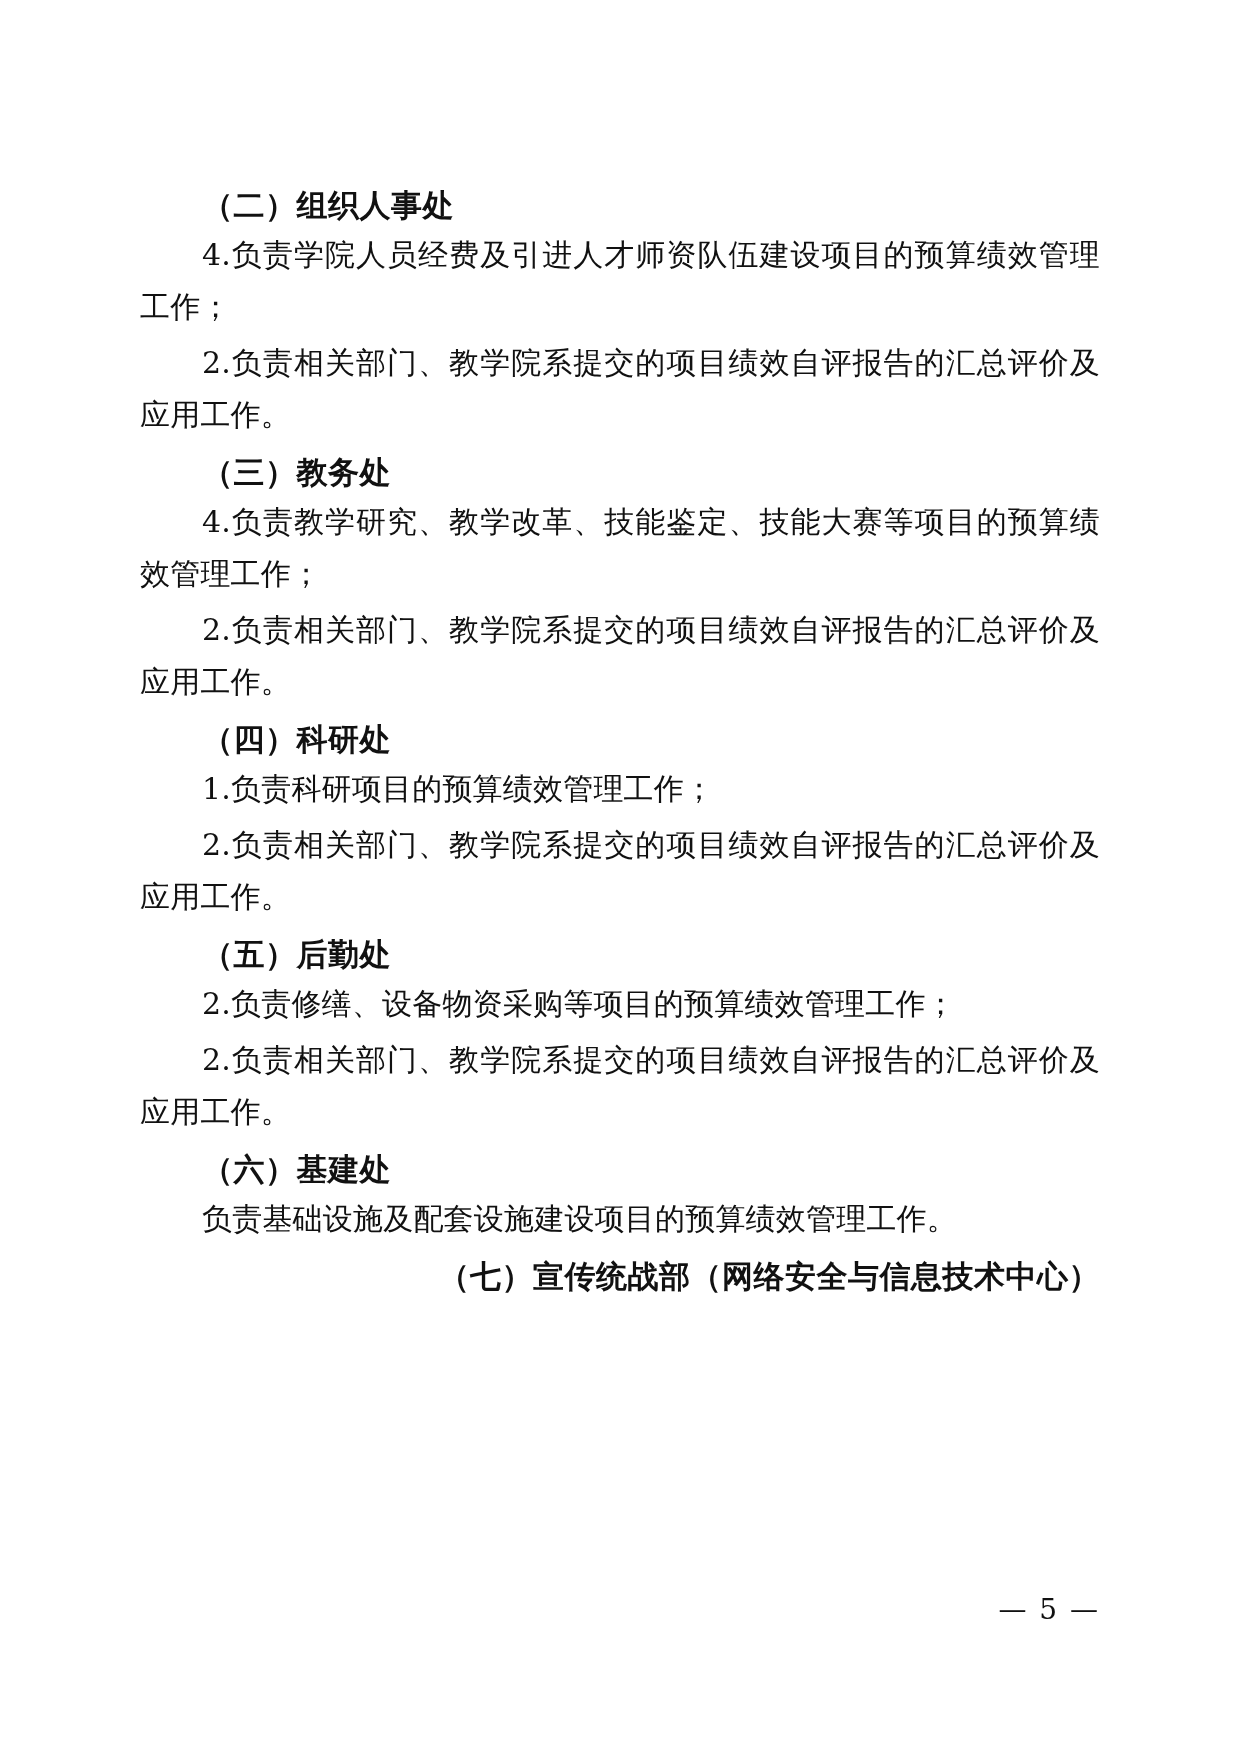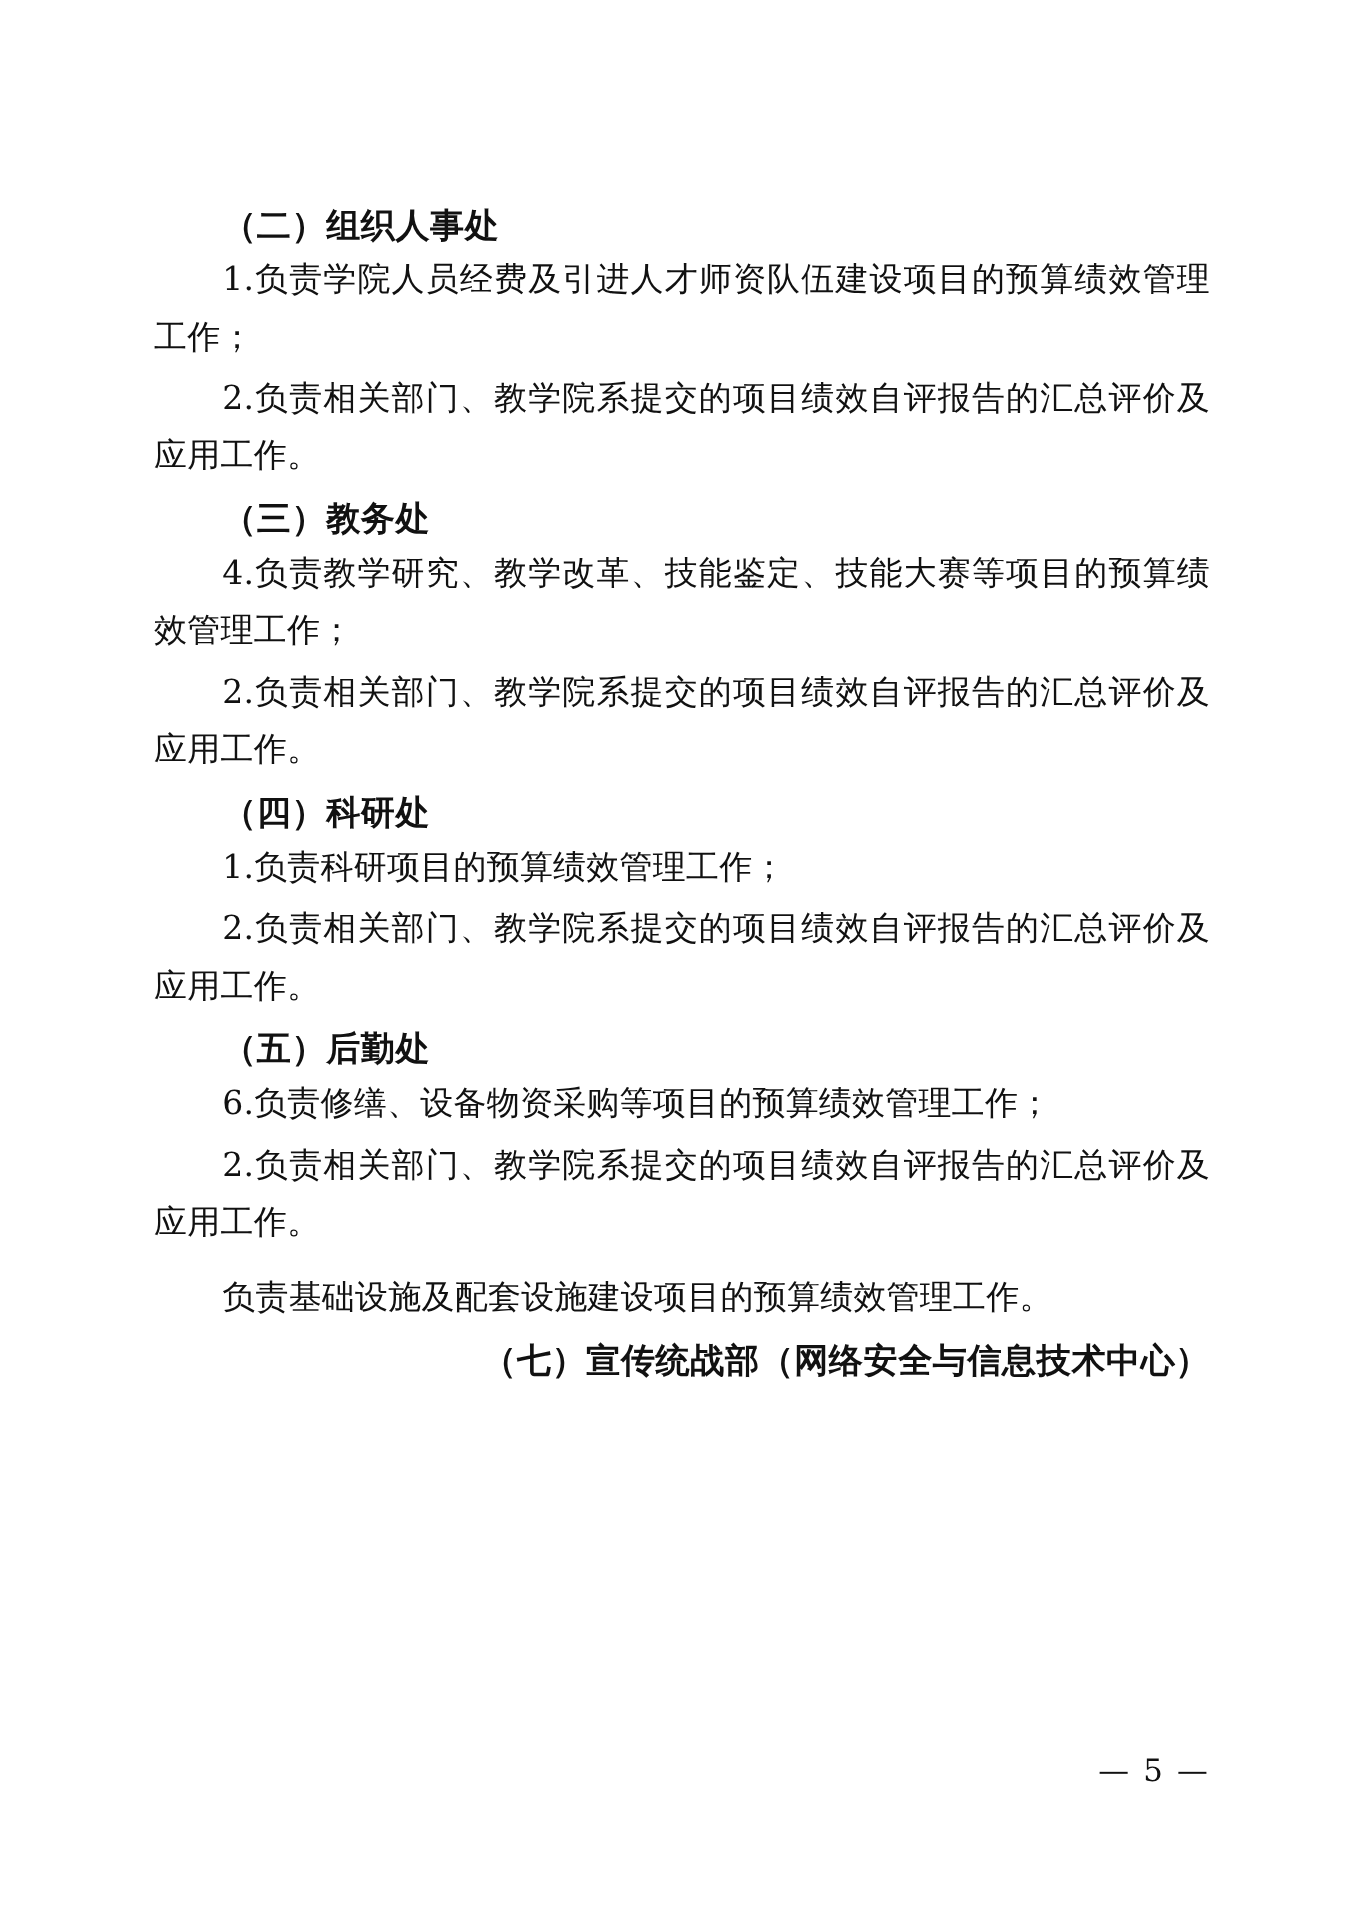--- a/index.html
+++ b/index.html
@@ -62,43 +62,44 @@
   }
 </style>
 </head>
 <body>
 
 <div class="page">
   <div class="content">
 
     <div class="block">
       <h2 class="heading">（二）组织人事处</h2>
-      <p class="para">1.负责学院人员经费及引进人才师资队伍建设项目的预算绩效管理工作；</p>
+      <p class="para">4.负责学院人员经费及引进人才师资队伍建设项目的预算绩效管理工作；</p>
       <p class="para">2.负责相关部门、教学院系提交的项目绩效自评报告的汇总评价及应用工作。</p>
     </div>
 
     <div class="block">
       <h2 class="heading">（三）教务处</h2>
       <p class="para">4.负责教学研究、教学改革、技能鉴定、技能大赛等项目的预算绩效管理工作；</p>
       <p class="para">2.负责相关部门、教学院系提交的项目绩效自评报告的汇总评价及应用工作。</p>
     </div>
 
     <div class="block">
       <h2 class="heading">（四）科研处</h2>
       <p class="para">1.负责科研项目的预算绩效管理工作；</p>
       <p class="para">2.负责相关部门、教学院系提交的项目绩效自评报告的汇总评价及应用工作。</p>
     </div>
 
     <div class="block">
       <h2 class="heading">（五）后勤处</h2>
-      <p class="para">6.负责修缮、设备物资采购等项目的预算绩效管理工作；</p>
+      <p class="para">2.负责修缮、设备物资采购等项目的预算绩效管理工作；</p>
       <p class="para">2.负责相关部门、教学院系提交的项目绩效自评报告的汇总评价及应用工作。</p>
     </div>
 
     <div class="block">
+      <h2 class="heading">（六）基建处</h2>
       <p class="para">负责基础设施及配套设施建设项目的预算绩效管理工作。</p>
     </div>
 
     <div class="block">
       <h2 class="heading tight">（七）宣传统战部（网络安全与信息技术中心）</h2>
     </div>
 
   </div>
 
   <div class="page-number">— 5 —</div>

